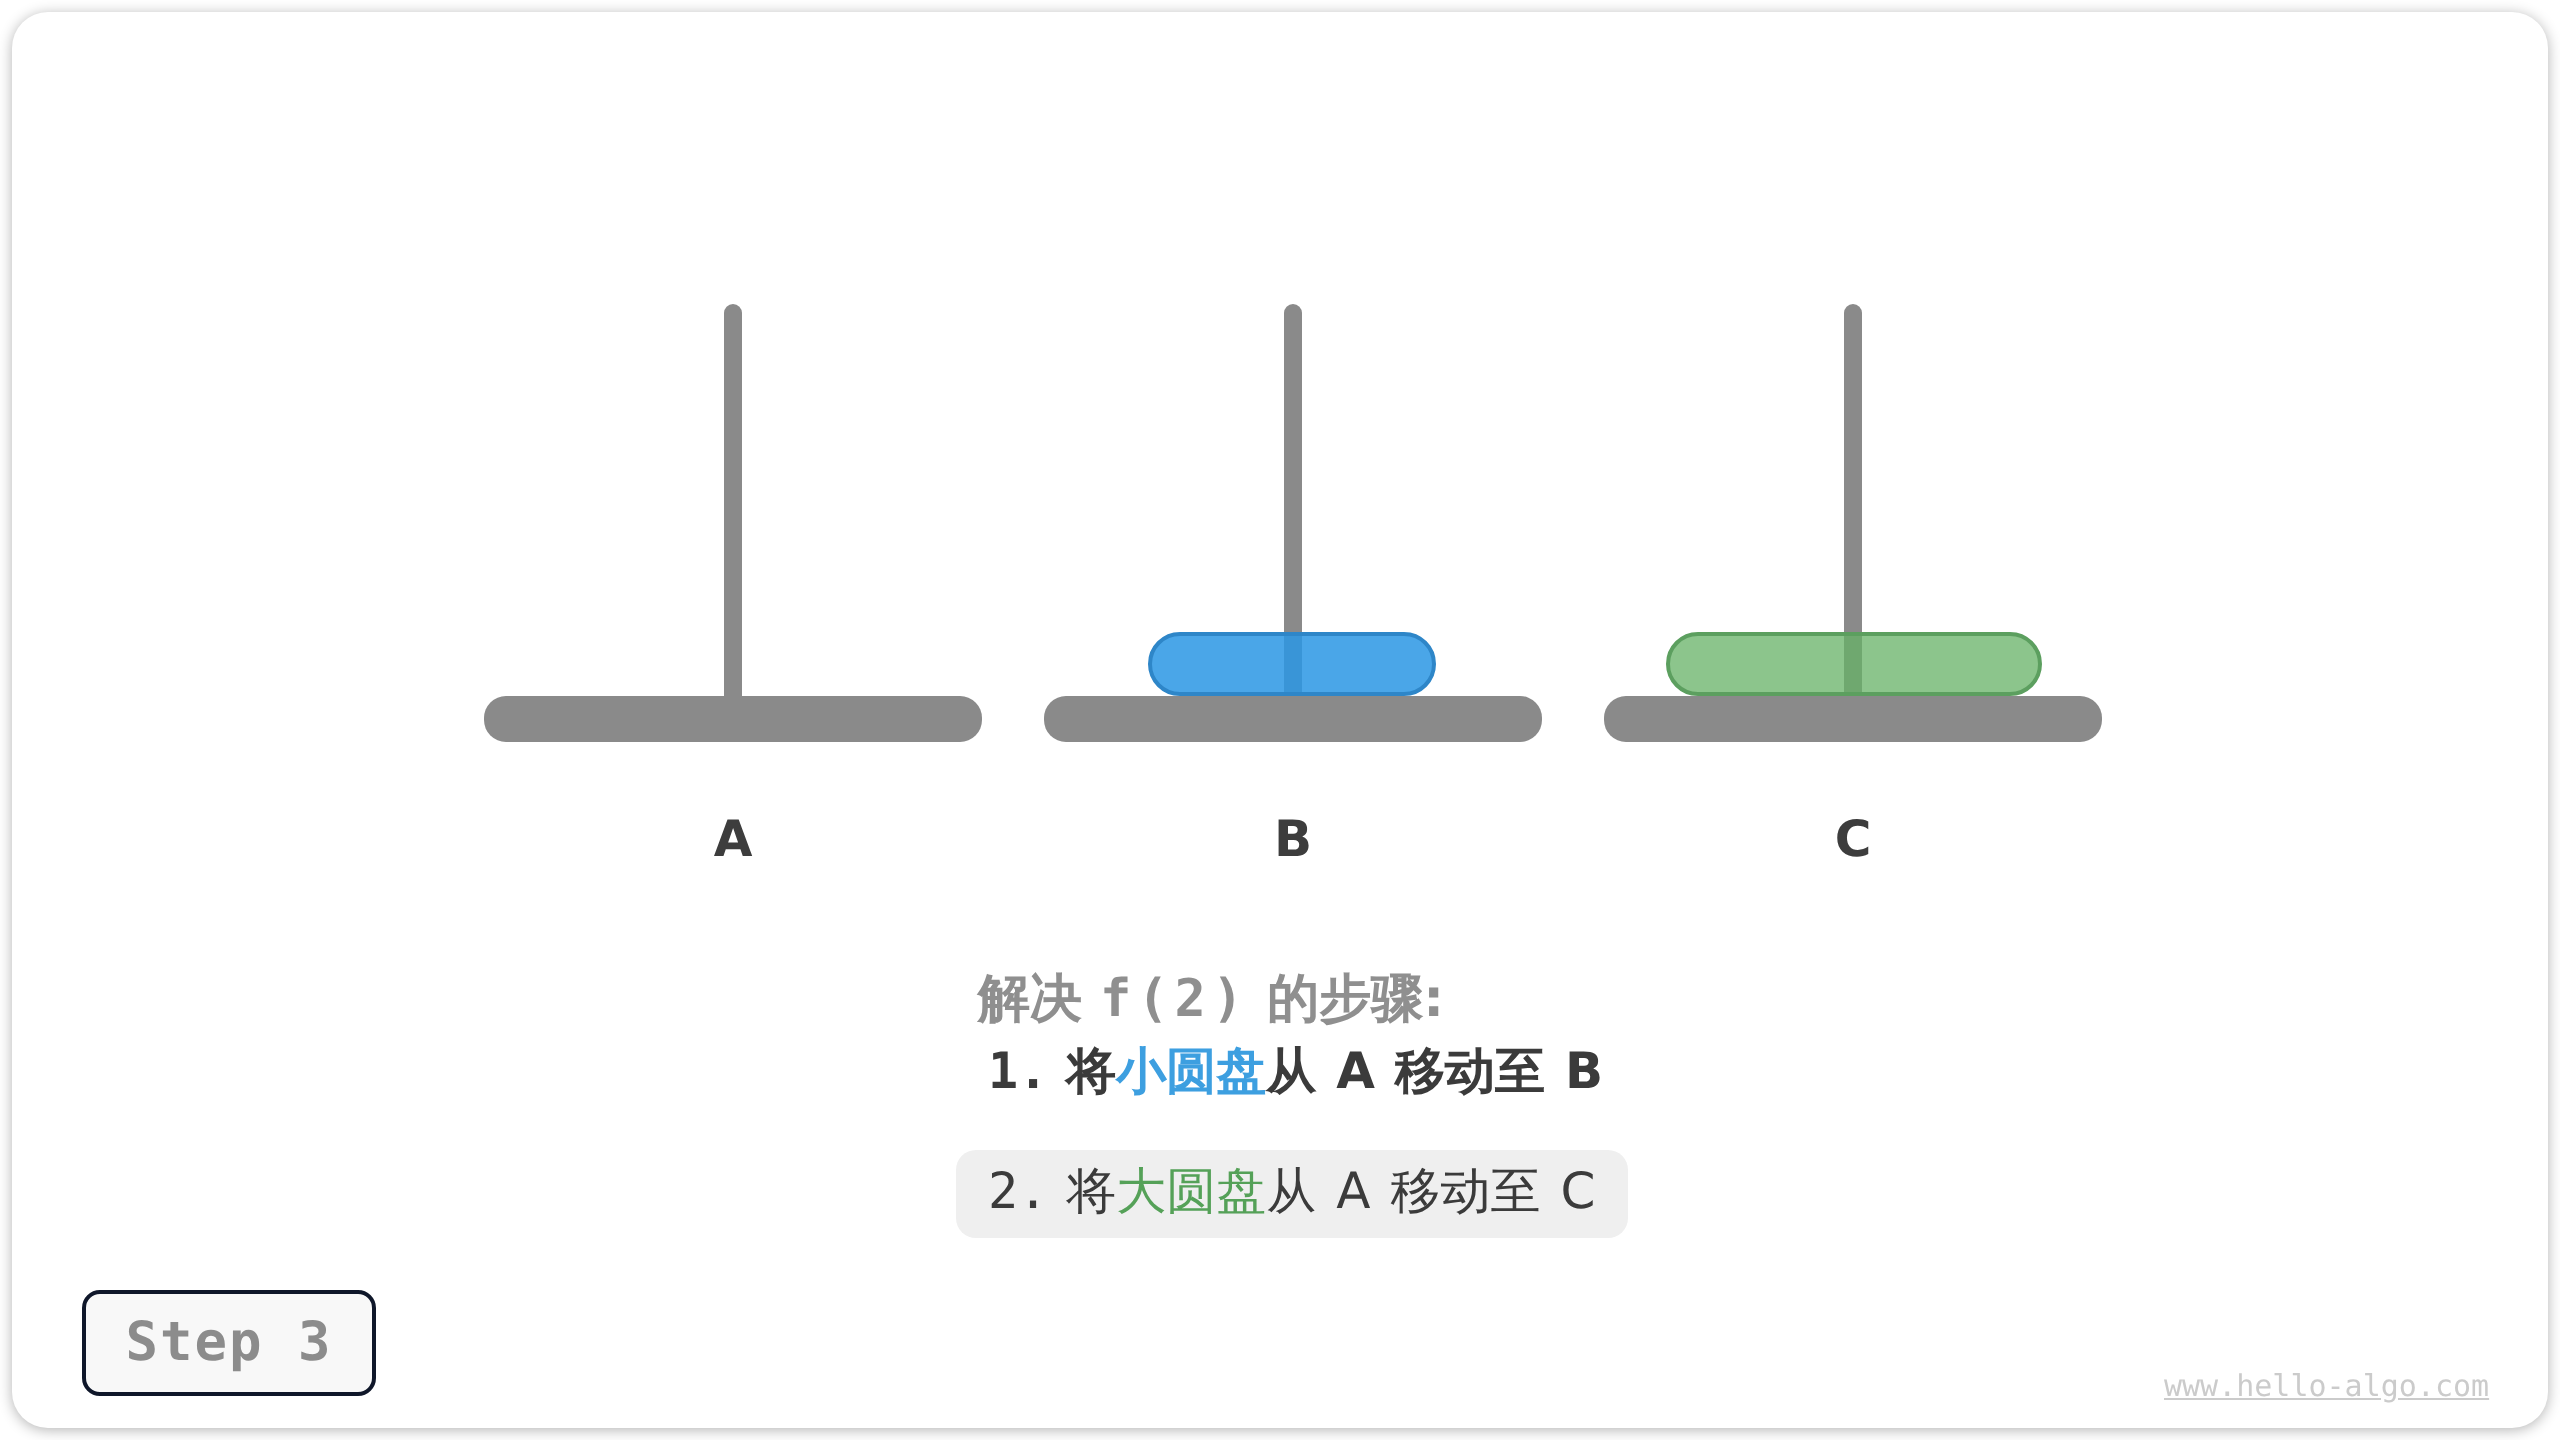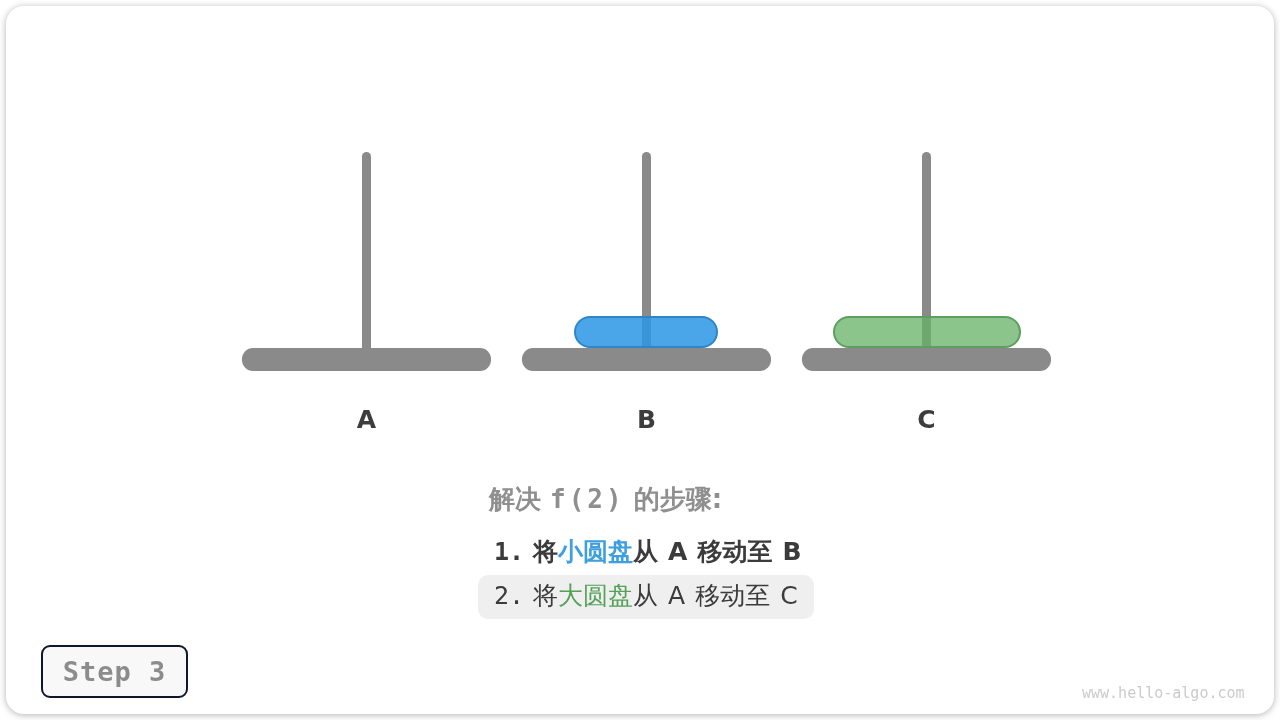--- a/index.html
+++ b/index.html
@@ -90,21 +90,21 @@
   .expl-title .fn { margin: 0 9px; letter-spacing: 3px; }
 
   .step-line {
     position: absolute;
     font-size: 25px;
     font-weight: bold;
     color: #3b3b3b;
     white-space: nowrap;
     line-height: 28px;
   }
-  .step-line-1 { left: 488px; top: 532px; }
+  .step-line-1 { left: 488px; top: 516px; }
   .step-line-2-box {
     position: absolute;
     left: 472px; top: 569px;
     background: #efefef;
     border-radius: 10px;
     padding: 7px 16px 9px 16px;
   }
   .step-line-2 {
     position: static;
     font-size: 25px;
@@ -138,20 +138,21 @@
     letter-spacing: 1px;
   }
 
   
   .watermark {
     position: absolute;
     left: 1076px; top: 678px;
     font-family: "DejaVu Sans Mono", "Liberation Mono", monospace;
     font-size: 15px;
     color: #cbcbcb;
+    text-decoration: underline;
   }
 </style>
 </head>
 <body>
 
 <div class="canvas">
   <div class="card">
 
     <div class="pole pole-a"></div>
     <div class="pole pole-b"></div>

